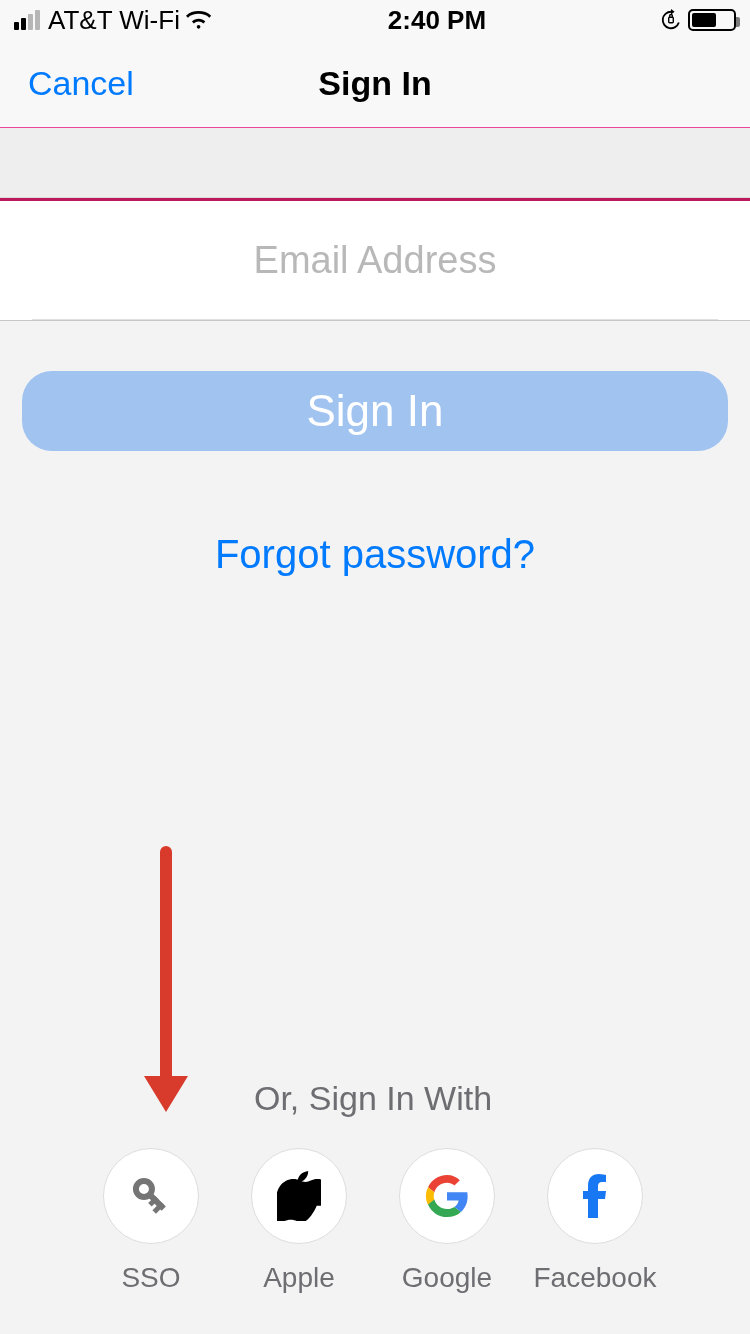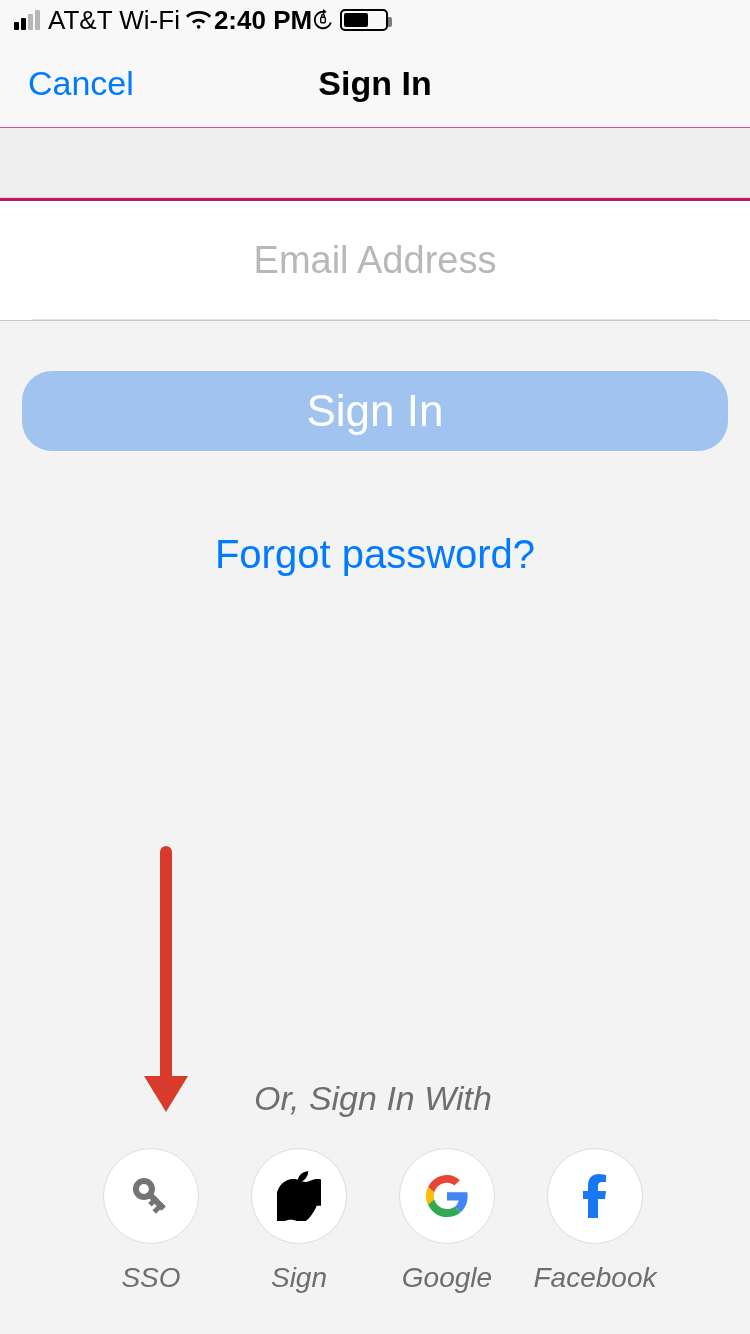--- a/index.html
+++ b/index.html
@@ -11,20 +11,21 @@
       overflow: hidden;
       position: relative;
     }
 
     
     .statusbar {
       height: 40px;
       background: #f8f8f8;
       display: flex;
       align-items: center;
+      justify-content: space-between;
       padding: 0 14px;
       font-size: 26px;
       font-weight: 400;
       color: #000;
     }
     .statusbar .left, .statusbar .right {
       display: flex;
       align-items: center;
       gap: 6px;
     }
@@ -92,21 +93,20 @@
       display:flex; align-items:center; justify-content:center;
     }
     .forgot {
       text-align:center; color:#007aff; font-size: 40px;
       margin-top: 81px;
     }
 
     .alt-section {
       position:absolute; bottom: 40px; left:0; right:4px;
       text-align:center;
-      font-style:italic;
     }
     .alt-title { color:#6d6d72; font-size: 34px; margin-bottom: 30px;}
     .providers {
       display:flex; justify-content:center; gap: 48px;
     }
     .prov { display:flex; flex-direction:column; align-items:center; width:100px;}
     .circle {
       width: 96px; height:96px; border-radius:50%;
       background:#fff; border:1px solid #ddd;
       display:flex; align-items:center; justify-content:center;
@@ -200,21 +200,21 @@
       </div>
       <div class="prov-label">SSO</div>
     </div>
 
     <div class="prov">
       <div class="circle">
         <svg width="44" height="50" viewBox="0 0 170 200">
           <path fill="#000" d="M128 0c1 12-4 24-12 33-8 9-21 16-33 15-1-12 5-24 12-32 8-9 22-15 33-16zm36 146c-6 14-9 20-17 32-11 17-27 38-47 38-17 0-22-11-45-11s-29 11-46 11c-20 0-35-19-46-36C-8 141-11 91 9 64c14-19 36-30 57-30 21 0 34 12 51 12 16 0 26-12 51-12 18 0 37 10 51 27-45 25-38 89-5 85z" transform="scale(0.95)"></path>
         </svg>
       </div>
-      <div class="prov-label">Sign</div>
+      <div class="prov-label">Apple</div>
     </div>
 
     <div class="prov">
       <div class="circle">
         <svg width="44" height="44" viewBox="0 0 48 48">
           <path fill="#EA4335" d="M24 9.5c3.9 0 6.6 1.7 8.1 3.1l5.9-5.9C34.4 3.1 29.7 1 24 1 14.8 1 6.9 6.5 3.3 14.4l6.9 5.4C11.9 14 17.4 9.5 24 9.5z"></path>
           <path fill="#4285F4" d="M46.5 24.5c0-1.6-.1-3.2-.4-4.7H24v9h12.7c-.5 2.9-2.2 5.4-4.7 7.1l7.2 5.6c4.2-3.9 7.3-9.7 7.3-17z"></path>
           <path fill="#FBBC05" d="M10.2 28.2c-.5-1.4-.7-2.8-.7-4.2s.3-2.8.7-4.2l-6.9-5.4C1.8 17.5 1 20.7 1 24s.8 6.5 2.3 9.6l6.9-5.4z"></path>
           <path fill="#34A853" d="M24 47c6.2 0 11.4-2 15.2-5.5l-7.2-5.6c-2 1.4-4.7 2.3-8 2.3-6.6 0-12.1-4.5-13.8-10.4l-6.9 5.4C6.9 41.5 14.8 47 24 47z"></path>
         </svg>

